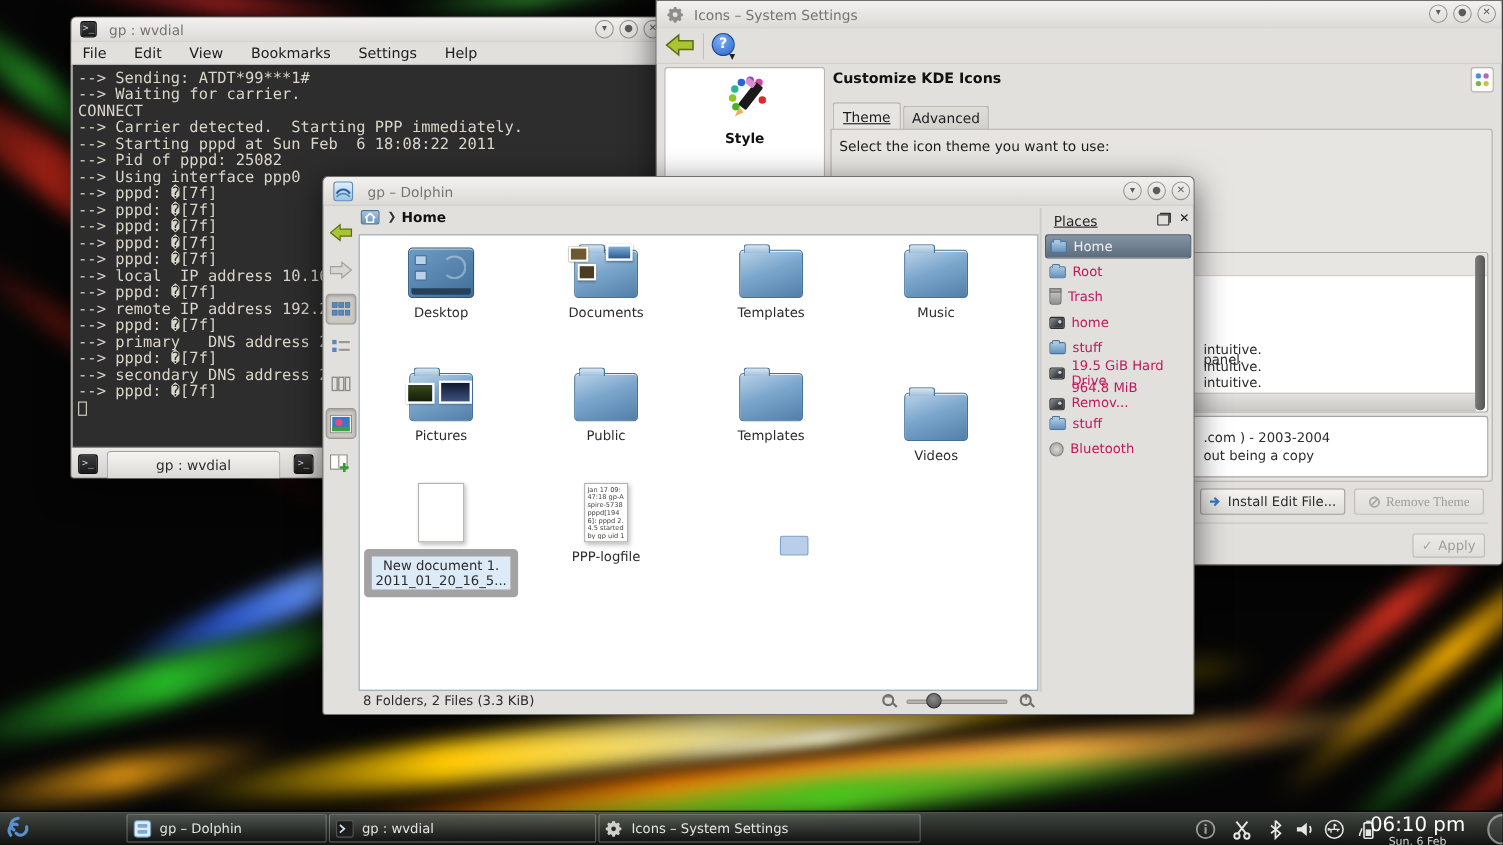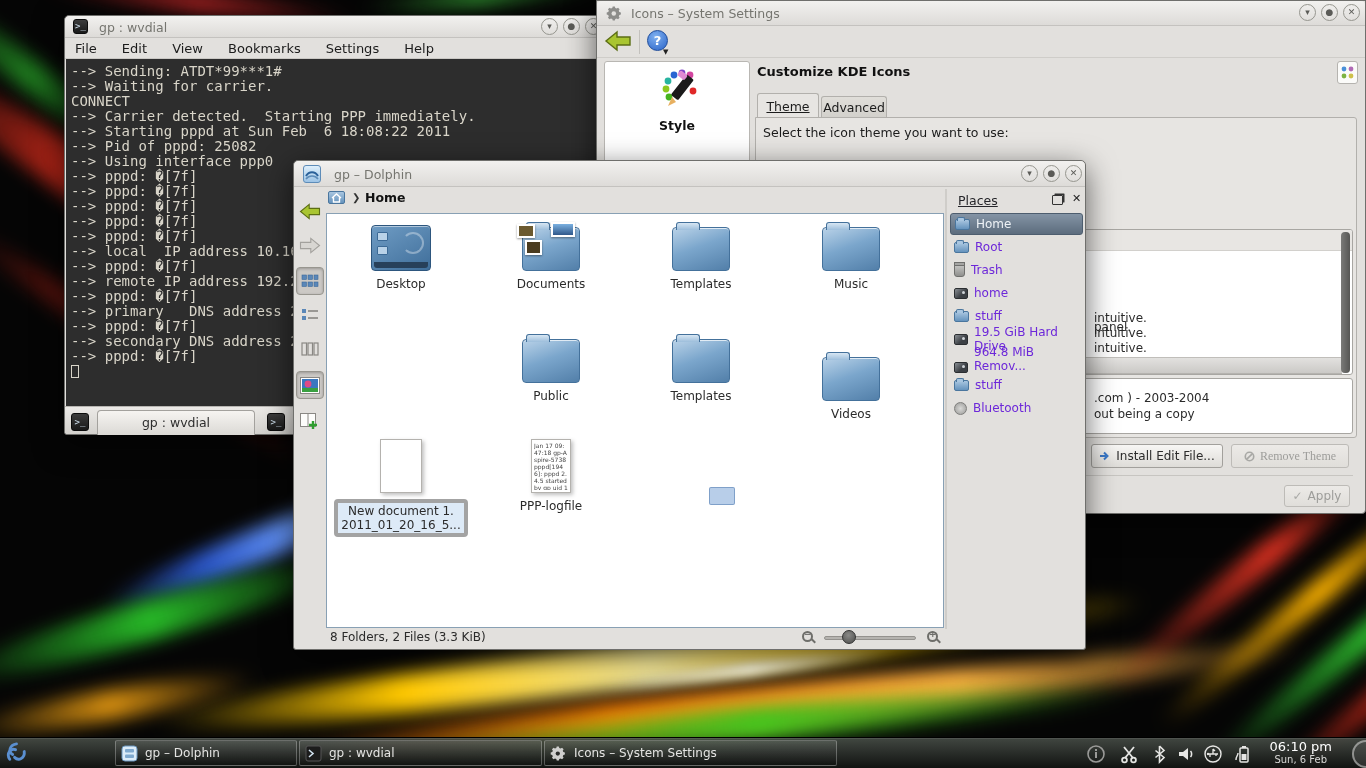--- a/index.html
+++ b/index.html
@@ -80,25 +80,25 @@
           background:linear-gradient(160deg,#b9d2e8,#7ba6cc 45%,#527fa9);
           border:1px solid #44719b; border-radius:4px;
           box-shadow:inset 0 1px 0 rgba(255,255,255,.7); }
   .folder:before { content:""; position:absolute; left:3px; top:-6px; width:22px; height:7px;
           background:linear-gradient(#d7e6f3,#9dbedb); border:1px solid #44719b;
           border-bottom:none; border-radius:3px 3px 0 0; }
   .flabel { margin-top:6px; font-size:12px; color:#2b2b2b; line-height:14px; }
   .thumb { position:absolute; border:2px solid #fff; box-shadow:0 1px 2px rgba(0,0,0,.4); }
   .page { position:relative; width:42px; height:54px; margin:6px auto 0 auto; background:#fff;
           border:1px solid #b4b2ae; box-shadow:2px 2px 4px rgba(0,0,0,.25); }
-  .sel-label { display:inline-block; border:4px solid #a3a3a3; background:#ddeaf7;
+  .sel-label { display:inline-block; border:7px solid #a3a3a3; background:#ddeaf7;
           border-radius:4px; padding:1px 3px; }
   #places { position:absolute; left:654px; top:28px; width:139px; height:440px; }
   .prow { position:absolute; left:2px; width:133px; height:22px; display:flex;
-          align-items:center; gap:6px; padding-left:4px; font-size:12px; color:#6d28d9; }
+          align-items:center; gap:6px; padding-left:4px; font-size:12px; color:#be185d; }
   .prow.sel { background:linear-gradient(#8494a5,#5c6c7d); border:1px solid #4d5d6e;
           border-radius:3px; color:#eef2f6; }
   .pfold { width:15px; height:11px; background:linear-gradient(#a9c6e0,#6593bd);
           border:1px solid #4a769e; border-radius:2px; position:relative; flex:none; }
   .pfold:before { content:""; position:absolute; left:1px; top:-3px; width:6px; height:3px;
           background:#a9c6e0; border:1px solid #4a769e; border-bottom:none;
           border-radius:2px 2px 0 0; }
   .pdrive { width:14px; height:11px; background:linear-gradient(135deg,#8a8f94,#3c4045 60%);
           border:1px solid #2b2e31; border-radius:2px; flex:none; position:relative; }
   .pdrive:after { content:""; position:absolute; right:2px; top:2px; width:3px; height:3px;
@@ -252,21 +252,21 @@
     <div class="abs" style="left:57px;top:100px;width:32px;height:32px;background:linear-gradient(#dcdad6,#bfbdb9);border:1px solid #9a9894;border-radius:4px;">
       <svg width="30" height="30" viewBox="0 0 30 30">
           <rect x="6" y="8" width="7" height="14" rx="1.5" fill="#55554f"></rect>
           <rect x="8" y="16" width="3" height="4" fill="#cfcdc9"></rect>
           <path d="M17 8 L26 20 M26 8 L17 20" stroke="#6e6e68" stroke-width="3.4" stroke-linecap="round"></path>
         </svg>
     </div>
   </div>
   <div class="abs" style="left:160px;top:63px;font-size:13px;font-weight:bold;color:#111;">Customize KDE Icons</div>
   <div class="sstab" style="left:160px;top:92px;width:62px;height:25px;background:#e7e5e2;border:1px solid #b2b0ac;border-bottom:none;border-radius:3px 3px 0 0;padding-top:5px;text-decoration:underline;">Theme</div>
-  <div class="sstab" style="left:224px;top:95px;width:66px;height:22px;background:linear-gradient(#e0ded9,#d2d0cb);border:1px solid #b2b0ac;border-bottom:none;border-radius:3px 3px 0 0;padding-top:3px;">Advanced</div>
+  <div class="sstab" style="left:224px;top:95px;width:78px;height:22px;background:linear-gradient(#e0ded9,#d2d0cb);border:1px solid #b2b0ac;border-bottom:none;border-radius:3px 3px 0 0;padding-top:3px;">Advanced</div>
   <div id="sspanel"></div>
   <div class="abs" style="left:166px;top:124px;font-size:12.5px;color:#1c1c1c;">Select the icon theme you want to use:</div>
 
   <div id="sslist">
     <div class="abs" style="left:0;right:0;top:0;height:21px;background:#e8e6e3;border-bottom:1px solid #d2d0cc;"></div>
     <span class="frag" style="top:63px;margin-top:27px;">panel.</span>
     <span class="frag" style="top:81px;">intuitive.</span>
     <span class="frag" style="top:96px;">intuitive.</span>
     <span class="frag" style="top:111px;">intuitive.</span>
     <div class="abs" style="left:0;right:10px;top:127px;height:17px;background:linear-gradient(#e2e1df,#cbc9c6);border-top:1px solid #c0beba;border-bottom:1px solid #b5b3af;"></div>
@@ -408,20 +408,27 @@
   </div>
   <div class="fitem" style="left:337px;top:58px;">
     <div class="folder"></div>
     <div class="flabel">Templates</div>
   </div>
   <div class="fitem" style="left:487px;top:58px;">
     <div class="folder"></div>
     <div class="flabel">Music</div>
   </div>
 
+  <div class="fitem" style="left:37px;top:170px;">
+    <div class="folder">
+      <div class="thumb" style="left:-4px;top:8px;width:26px;height:19px;background:linear-gradient(#3a4a20,#141c08);"></div>
+      <div class="thumb" style="left:26px;top:6px;width:30px;height:21px;background:linear-gradient(#10182e,#3c5280);"></div>
+    </div>
+    <div class="flabel">Pictures</div>
+  </div>
   <div class="fitem" style="left:187px;top:170px;">
     <div class="folder"></div>
     <div class="flabel">Public</div>
   </div>
   <div class="fitem" style="left:337px;top:170px;">
     <div class="folder"></div>
     <div class="flabel">Templates</div>
   </div>
   <div class="fitem" style="left:487px;top:188px;">
     <div class="folder"></div>
@@ -582,17 +589,17 @@
   <div class="tray-ico" style="left:1232px;">
     <svg width="20" height="20" viewBox="0 0 20 20">
         <rect x="8" y="4" width="8" height="14" rx="1" fill="none" stroke="#e6e6e4" stroke-width="1.5"></rect>
         <rect x="10" y="2" width="4" height="2" fill="#e6e6e4"></rect>
         <rect x="9.5" y="10" width="5" height="6" fill="#e6e6e4"></rect>
         <path d="M4 16 C4 12, 6 12, 6 9" stroke="#e6e6e4" stroke-width="1.4" fill="none"></path>
       </svg>
   </div>
 
   <div id="clock">
-    <div style="font-size:13px;">06:10 pm</div>
+    <div style="font-size:18px;">06:10 pm</div>
     <div style="font-size:10px;color:#d8d8d6;">Sun, 6 Feb</div>
   </div>
   <div class="abs" style="right:-14px;top:2px;width:28px;height:28px;border-radius:50%;border:2px solid rgba(215,215,213,.55);background:rgba(120,120,118,.25);"></div>
 </div>
 
 </body></html>

